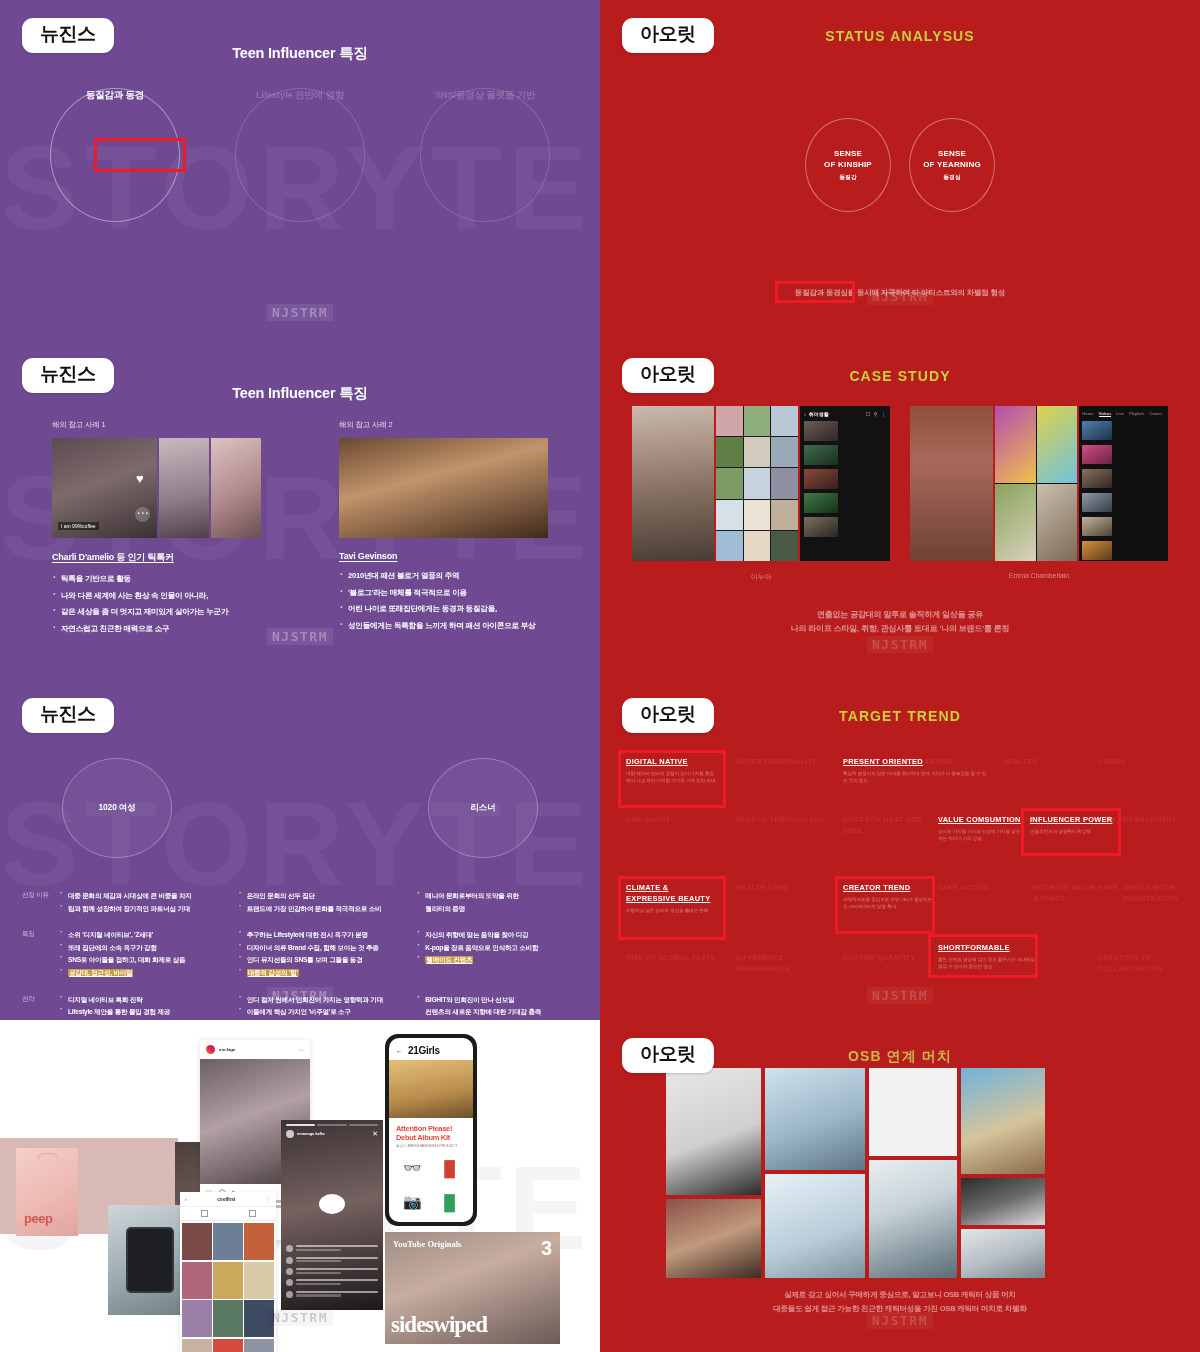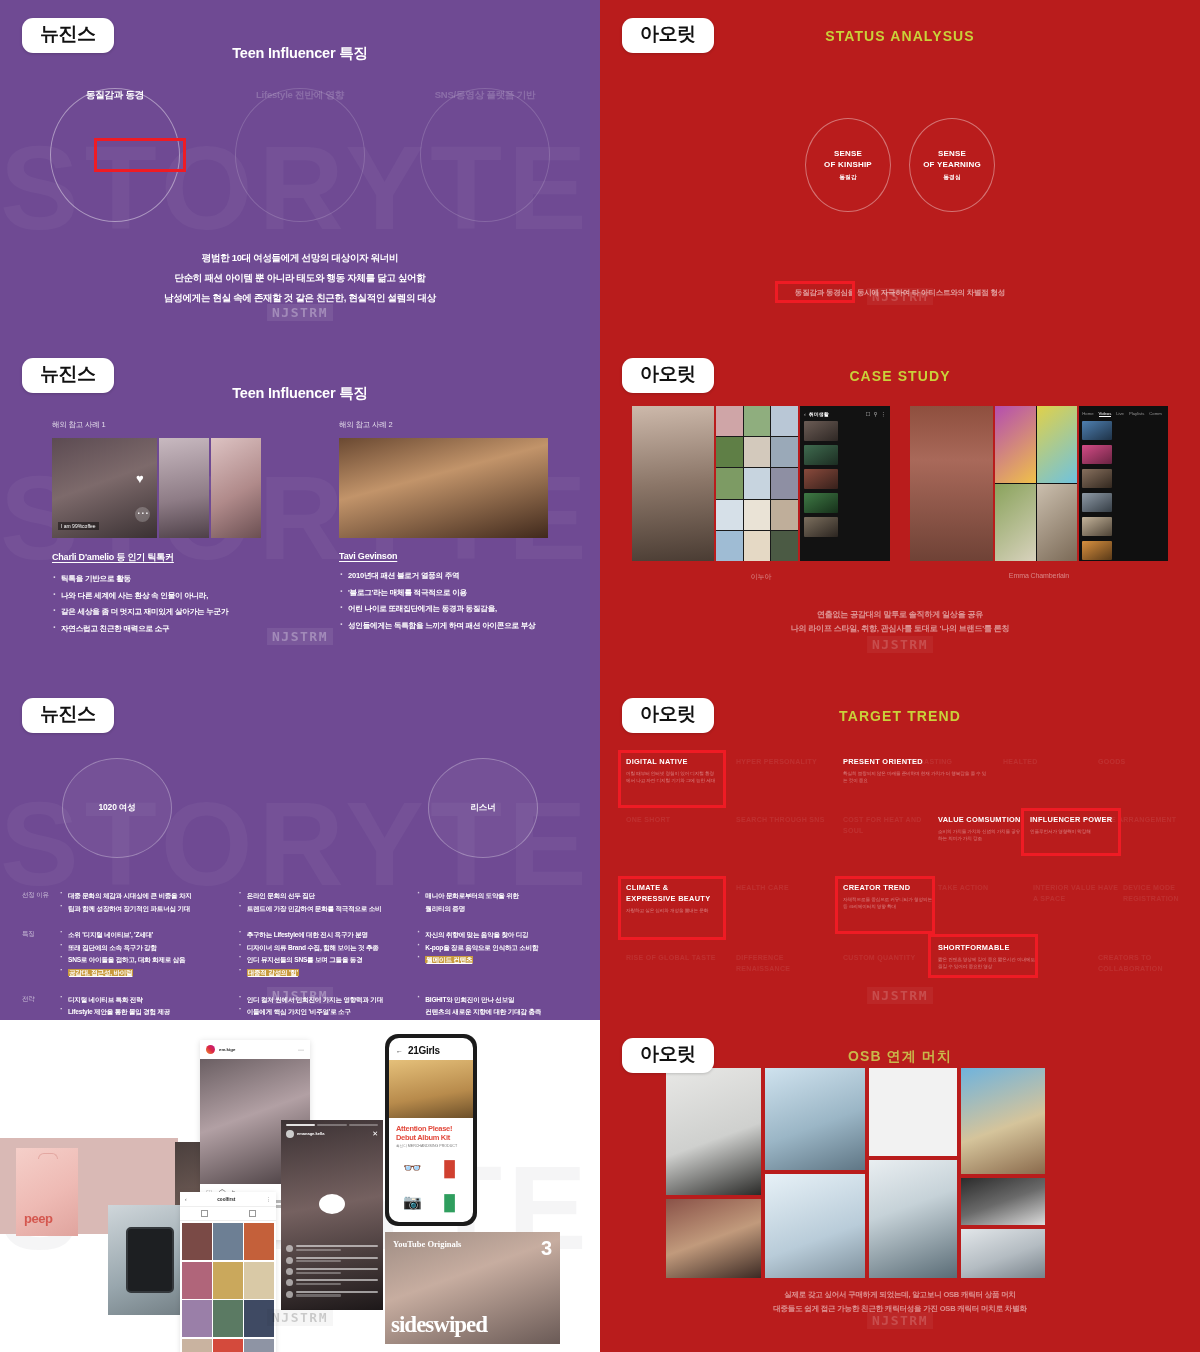--- a/index.html
+++ b/index.html
@@ -259,21 +259,21 @@
     position: absolute; top: 76px; left: 18px; right: 10px; bottom: 32px;
     z-index: 4;
   }
   .tt-cell { position: absolute; }
   .tt-k {
     font-size: 7px; font-weight: 700; color: rgba(255,255,255,0.085);
     line-height: 11px; letter-spacing: .3px; text-transform: uppercase;
   }
   .tt-act .tt-ttl {
     font-size: 7.4px; font-weight: 700; color: #ffffff;
-    line-height: 11px; letter-spacing: .3px; text-transform: uppercase;
+    line-height: 11px; letter-spacing: .3px; text-transform: uppercase; text-decoration: underline;
   }
   .tt-act .tt-desc {
     margin-top: 4px;
     font-size: 4.6px; font-weight: 500; color: rgba(255,255,255,0.42);
     line-height: 6.6px; letter-spacing: -0.1px;
   }
 
   
   .mb { position: absolute; inset: 0; z-index: 2; }
   .mb-band { position: absolute; left: 0; top: 118px; width: 178px; height: 96px; background: #d9b9b5; }
@@ -420,25 +420,20 @@
       </div>
       <div class="oval faded">
         <span class="oval-label">Lifestyle 전반에 영향</span>
       </div>
       <div class="oval faded">
         <span class="oval-label">SNS/동영상 플랫폼 기반</span>
       </div>
     </div>
     <div class="hl-box" style="left:94px; top:138px; width:92px; height:34px;"></div>
 
-    <div class="center-lines">
-      <div>평범한 10대 여성들에게 선망의 대상이자 워너비</div>
-      <div>단순히 패션 아이템 뿐 아니라 태도와 행동 자체를 닮고 싶어함</div>
-      <div>남성에게는 현실 속에 존재할 것 같은 친근한, 현실적인 설렘의 대상</div>
-    </div>
     <div class="wm-njs" style="top:304px;">NJSTRM</div>
   </section>
 
   <section class="slide dark">
     <div class="brand-pill">아오릿</div>
     <div class="slide-title kicker">STATUS ANALYSUS</div>
 
     <div class="k-row">
       <div class="k-circle">
         <span class="k-en">SENSE</span>
@@ -967,19 +962,19 @@
         <div class="mcell" style="height:118px; background:linear-gradient(160deg,#e9eef1 0%, #c6d2d8 40%, #5a6c76 100%);"></div>
       </div>
       <div class="mcol" style="width:84px;">
         <div class="mcell" style="height:108px; background:linear-gradient(160deg,#6fb3dd 0%, #d5c49b 55%, #8a6a4c 100%);"></div>
         <div class="mcell" style="height:48px; background:linear-gradient(160deg,#2b2b2b 0%, #6a6a6a 50%, #dcdcdc 100%);"></div>
         <div class="mcell" style="height:50px; background:linear-gradient(160deg,#e2e6e9 0%, #b4bcc2 55%, #78828a 100%);"></div>
       </div>
     </div>
 
     <div class="merch-foot">
-      <div>실제로 갖고 싶어서 구매하게 되었는데, 알고보니 OSB 캐릭터 상품 머치</div>
+      <div>실제로 갖고 싶어서 구매하게 중심으로, 알고보니 OSB 캐릭터 상품 머치</div>
       <div>대중들도 쉽게 접근 가능한 친근한 캐릭터성을 가진 OSB 캐릭터 머치로 차별화</div>
     </div>
     <div class="wm-njs dk" style="top:292px;">NJSTRM</div>
   </section>
 
 </div>
 
 </body></html>

